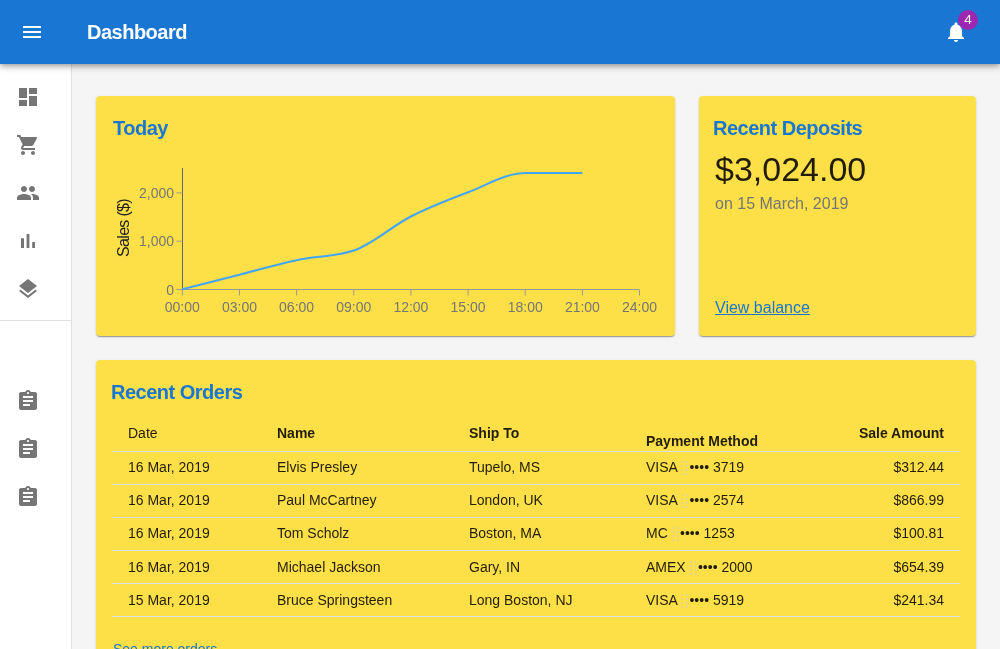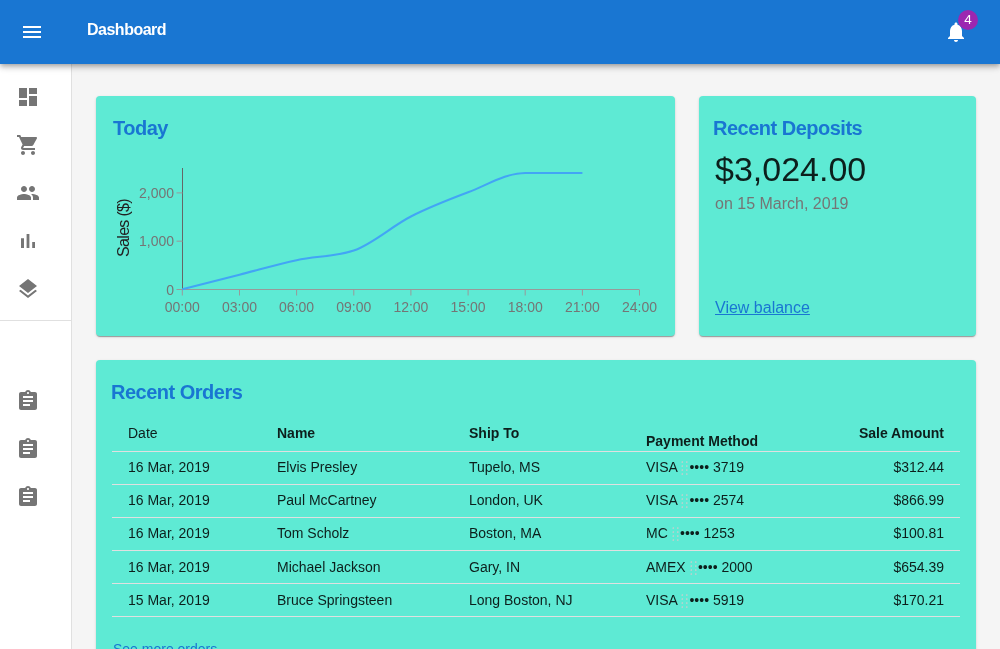--- a/index.html
+++ b/index.html
@@ -7,39 +7,39 @@
   body { font-family:"Liberation Sans", sans-serif; background:#f5f5f5; position:relative; }
   .abs { position:absolute; }
   .appbar {
     position:absolute; left:0; top:0; width:1000px; height:64px; background:#1976d2; z-index:30;
     box-shadow:0 2px 4px -1px rgba(0,0,0,.2), 0 4px 5px 0 rgba(0,0,0,.14), 0 1px 10px 0 rgba(0,0,0,.12);
   }
   .sidebar {
     position:absolute; left:0; top:64px; width:72px; height:585px; background:#fff; z-index:20;
     border-right:1px solid #e0e0e0;
   }
-  .card { position:absolute; background:#5eead4; border-radius:4px;
+  .card { position:absolute; background:#fde047; border-radius:4px;
     box-shadow:0 2px 1px -1px rgba(0,0,0,.2), 0 1px 1px 0 rgba(0,0,0,.14), 0 1px 3px 0 rgba(0,0,0,.12); }
   .ctitle { color:#1976d2; font-size:20px; font-weight:bold; letter-spacing:-0.5px; }
   svg { display:block; }
   .ticon { position:absolute; left:16px; width:24px; height:24px; }
   .row { left:0; width:880px; height:17px; font-size:14px; color:rgba(0,0,0,.87); }
   .row span { position:absolute; top:0; line-height:17px; }
   .c1 { left:32px; } .c2 { left:181px; } .c3 { left:373px; } .c4 { left:550px; }
   .c5 { right:32px; }
   .br { display:inline-block; vertical-align:-3px; margin:0 -2.5px 0 0; }
 </style>
 </head>
 <body>
 
 <div class="appbar">
   <svg class="abs" style="left:20px; top:19.7px;" width="24" height="24" viewBox="0 0 24 24" fill="#fff">
     <path d="M3 18h18v-2H3v2zm0-5h18v-2H3v2zm0-5h18V6H3v2z"></path>
   </svg>
-  <div class="abs" style="left:87px; top:21px; color:#fff; font-size:16px; font-weight:bold; letter-spacing:-0.5px;">Dashboard</div>
+  <div class="abs" style="left:87px; top:21px; color:#fff; font-size:20px; font-weight:bold; letter-spacing:-0.5px;">Dashboard</div>
   <svg class="abs" style="left:944px; top:20px;" width="24" height="24" viewBox="0 0 24 24" fill="#fff">
     <path d="M12 22c1.1 0 2-.9 2-2h-4c0 1.1.89 2 2 2zm6-6v-5c0-3.07-1.64-5.64-4.5-6.32V4c0-.83-.67-1.5-1.5-1.5s-1.5.67-1.5 1.5v.68C7.63 5.36 6 7.92 6 11v5l-2 2v1h16v-1l-2-2z"></path>
   </svg>
   <div class="abs" style="left:958px; top:10px; width:20px; height:20px; border-radius:10px; background:#9c27b0; color:#fff; font-size:13.5px; text-align:center; line-height:20px;">4</div>
 </div>
 
 <div class="sidebar">
   <svg class="ticon" style="top:21px;" viewBox="0 0 24 24" fill="#757575">
       <path d="M3 13h8V3H3v10zm0 8h8v-6H3v6zm10 0h8V11h-8v10zm0-18v6h8V3h-8z"></path>
     </svg>
@@ -215,17 +215,17 @@
             <circle cx="1.3" cy="2" r="0.85"></circle>
             <circle cx="5.8" cy="2" r="0.85"></circle>
             <circle cx="1.3" cy="6" r="0.85"></circle>
             <circle cx="5.8" cy="6" r="0.85"></circle>
             <circle cx="1.3" cy="10" r="0.85"></circle>
             <circle cx="5.8" cy="10" r="0.85"></circle>
             <circle cx="1.3" cy="14" r="0.85"></circle>
             <circle cx="5.8" cy="14" r="0.85"></circle>
           </g>
         </svg> •••• 5919</span>
-    <span class="c5">$170.21</span>
+    <span class="c5">$241.34</span>
   </div>
   <div class="abs" style="left:16px; top:255.5px; width:848px; height:1px; background:#e0e0e0;"></div>
   <div class="abs" style="left:17px; top:280.5px; color:#1976d2; font-size:14px; text-decoration:underline;">See more orders</div>
 </div>
 
 </body></html>

